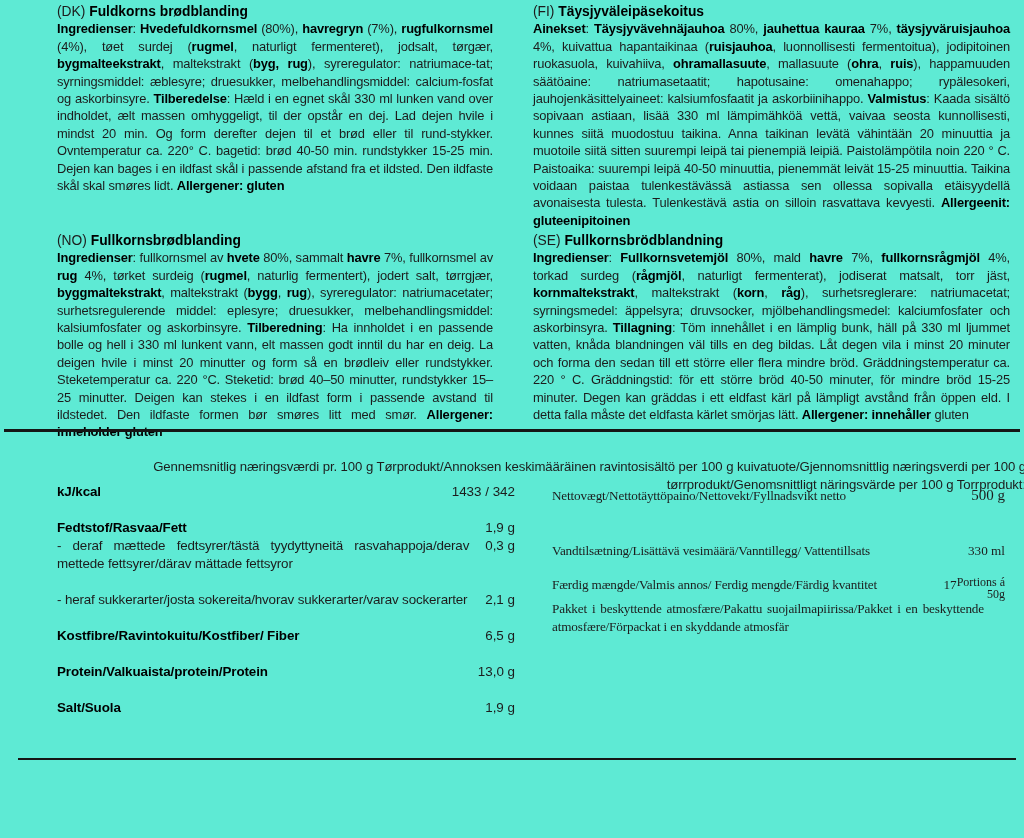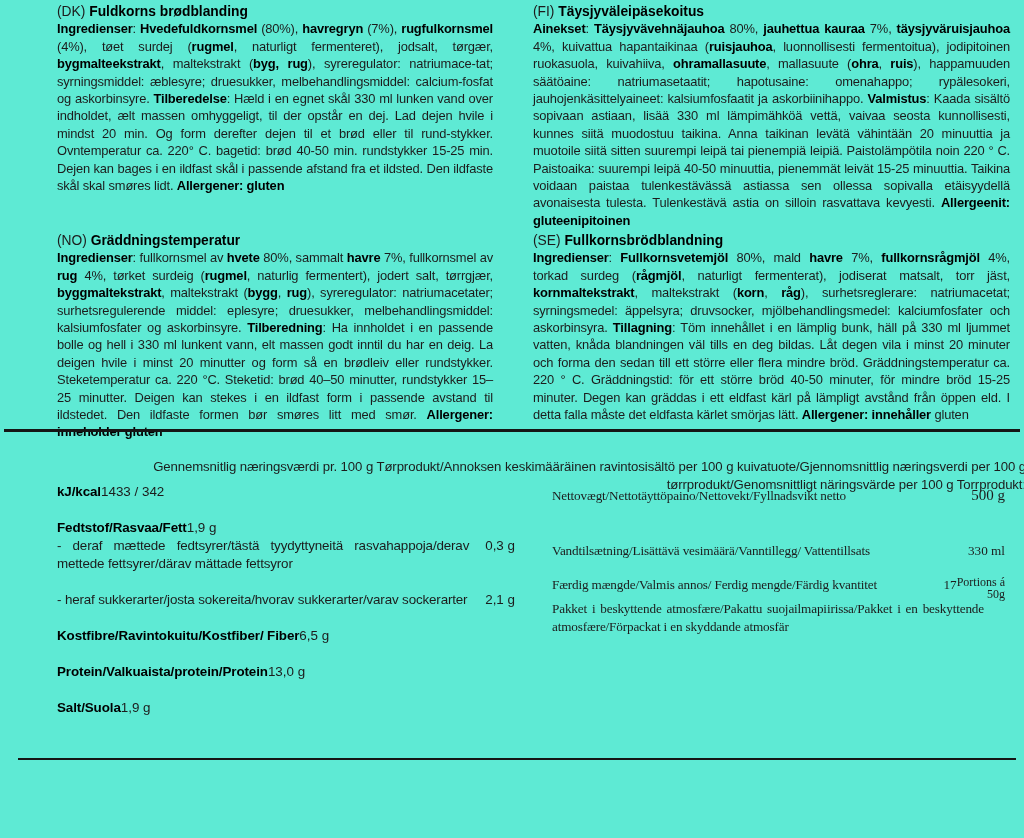--- a/index.html
+++ b/index.html
@@ -21,21 +21,21 @@
     letter-spacing:-0.15px;
   }
   .body b{color:#000;}
   .rule{position:absolute;background:#151515;}
   .nut-header{
     position:absolute;left:57px;top:441px;width:952px;margin:17px;
     font-size:13.2px;line-height:18px;letter-spacing:-0.1px;text-align:right;
   }
   .nut-left{position:absolute;left:57px;top:483px;width:458px;font-size:13.4px;line-height:18px;}
   .nrow{margin-bottom:18px;}
-  .nmain{display:flex;align-items:baseline;}
+  .nmain{display:flex;justify-content:space-between;align-items:baseline;}
   .nlabel{font-weight:bold;color:#000;letter-spacing:-0.1px;}
   .nvalue{white-space:nowrap;}
   .nsub{display:flex;align-items:flex-start;}
   .nsubtext{flex:1;text-align:justify;padding-right:16px;letter-spacing:-0.15px;}
   .nut-right{position:absolute;left:538px;top:480px;width:467px;font-size:13.2px;line-height:18px;}
   .rrow{position:absolute;left:14px;right:0;display:flex;justify-content:space-between;align-items:baseline;font-family:Liberation Serif, serif;}
   .rlabel{letter-spacing:-0.15px;}
   .big-value{font-size:15px;letter-spacing:0;}
   .portions{display:inline-block;text-align:right;font-size:12px;line-height:12px;vertical-align:top;}
   .portions span{display:block;}
@@ -51,21 +51,21 @@
     <div class="sec-title">
       <span>(DK)</span>
       <b>Fuldkorns brødblanding</b>
     </div>
     <p class="body"><b>Ingredienser</b><span>: </span><b>Hvedefuldkornsmel</b><span> (80%), </span><b>havregryn</b><span> (7%), </span><b>rugfulkornsmel</b><span> (4%), tøet surdej (</span><b>rugmel</b><span>, naturligt fermenteret), jodsalt, tørgær, </span><b>bygmalteekstrakt</b><span>, maltekstrakt (</span><b>byg, rug</b><span>), syreregulator: natriumace-tat; syrningsmiddel: æblesyre; druesukker, melbehandlingsmiddel: calcium-fosfat og askorbinsyre. </span><b>Tilberedelse</b><span>: Hæld i en egnet skål 330 ml lunken vand over indholdet, ælt massen omhyggeligt, til der opstår en dej. Lad dejen hvile i mindst 20 min. Og form derefter dejen til et brød eller til rund-stykker. Ovntemperatur ca. 220° C. bagetid: brød 40-50 min. rundstykker 15-25 min. Dejen kan bages i en ildfast skål i passende afstand fra et ildsted. Den ildfaste skål skal smøres lidt. </span><b>Allergener: gluten</b></p>
   </section>
 
   <section class="sec" style="left:57px;top:232px;width:436px">
     <div class="sec-title">
       <span>(NO)</span>
-      <b>Gräddningstemperatur</b>
+      <b>Fullkornsbrødblanding</b>
     </div>
     <p class="body"><b>Ingredienser</b><span>: fullkornsmel av </span><b>hvete</b><span> 80%, sammalt </span><b>havre</b><span> 7%, fullkornsmel av </span><b>rug</b><span> 4%, tørket surdeig (</span><b>rugmel</b><span>, naturlig fermentert), jodert salt, tørrgjær, </span><b>byggmaltekstrakt</b><span>, maltekstrakt (</span><b>bygg</b><span>, </span><b>rug</b><span>), syreregulator: natriumacetater; surhetsregulerende middel: eplesyre; druesukker, melbehandlingsmiddel: kalsiumfosfater og askorbinsyre. </span><b>Tilberedning</b><span>: Ha innholdet i en passende bolle og hell i 330 ml lunkent vann, elt massen godt inntil du har en deig. La deigen hvile i minst 20 minutter og form så en brødleiv eller rundstykker. Steketemperatur ca. 220 °C. Steketid: brød 40–50 minutter, rundstykker 15–25 minutter. Deigen kan stekes i en ildfast form i passende avstand til ildstedet. Den ildfaste formen bør smøres litt med smør. </span><b>Allergener: inneholder gluten</b></p>
   </section>
 
   <section class="sec" style="left:533px;top:3px;width:477px">
     <div class="sec-title">
       <span>(FI)</span>
       <b>Täysjyväleipäsekoitus</b>
     </div>
     <p class="body"><b>Ainekset</b><span>: </span><b>Täysjyvävehnäjauhoa</b><span> 80%, </span><b>jauhettua kauraa</b><span> 7%, </span><b>täysjyväruisjauhoa</b><span> 4%, kuivattua hapantaikinaa (</span><b>ruisjauhoa</b><span>, luonnollisesti fermentoitua), jodipitoinen ruokasuola, kuivahiiva, </span><b>ohramallasuute</b><span>, mallasuute (</span><b>ohra</b><span>, </span><b>ruis</b><span>), happamuuden säätöaine: natriumasetaatit; hapotusaine: omenahappo; rypälesokeri, jauhojenkäsittelyaineet: kalsiumfosfaatit ja askorbiinihappo. </span><b>Valmistus</b><span>: Kaada sisältö sopivaan astiaan, lisää 330 ml lämpimähköä vettä, vaivaa seosta kunnollisesti, kunnes siitä muodostuu taikina. Anna taikinan levätä vähintään 20 minuuttia ja muotoile siitä sitten suurempi leipä tai pienempiä leipiä. Paistolämpötila noin 220 ° C. Paistoaika: suurempi leipä 40-50 minuuttia, pienemmät leivät 15-25 minuuttia. Taikina voidaan paistaa tulenkestävässä astiassa sen ollessa sopivalla etäisyydellä avonaisesta tulesta. Tulenkestävä astia on silloin rasvattava kevyesti. </span><b>Allergeenit: gluteenipitoinen</b></p>

